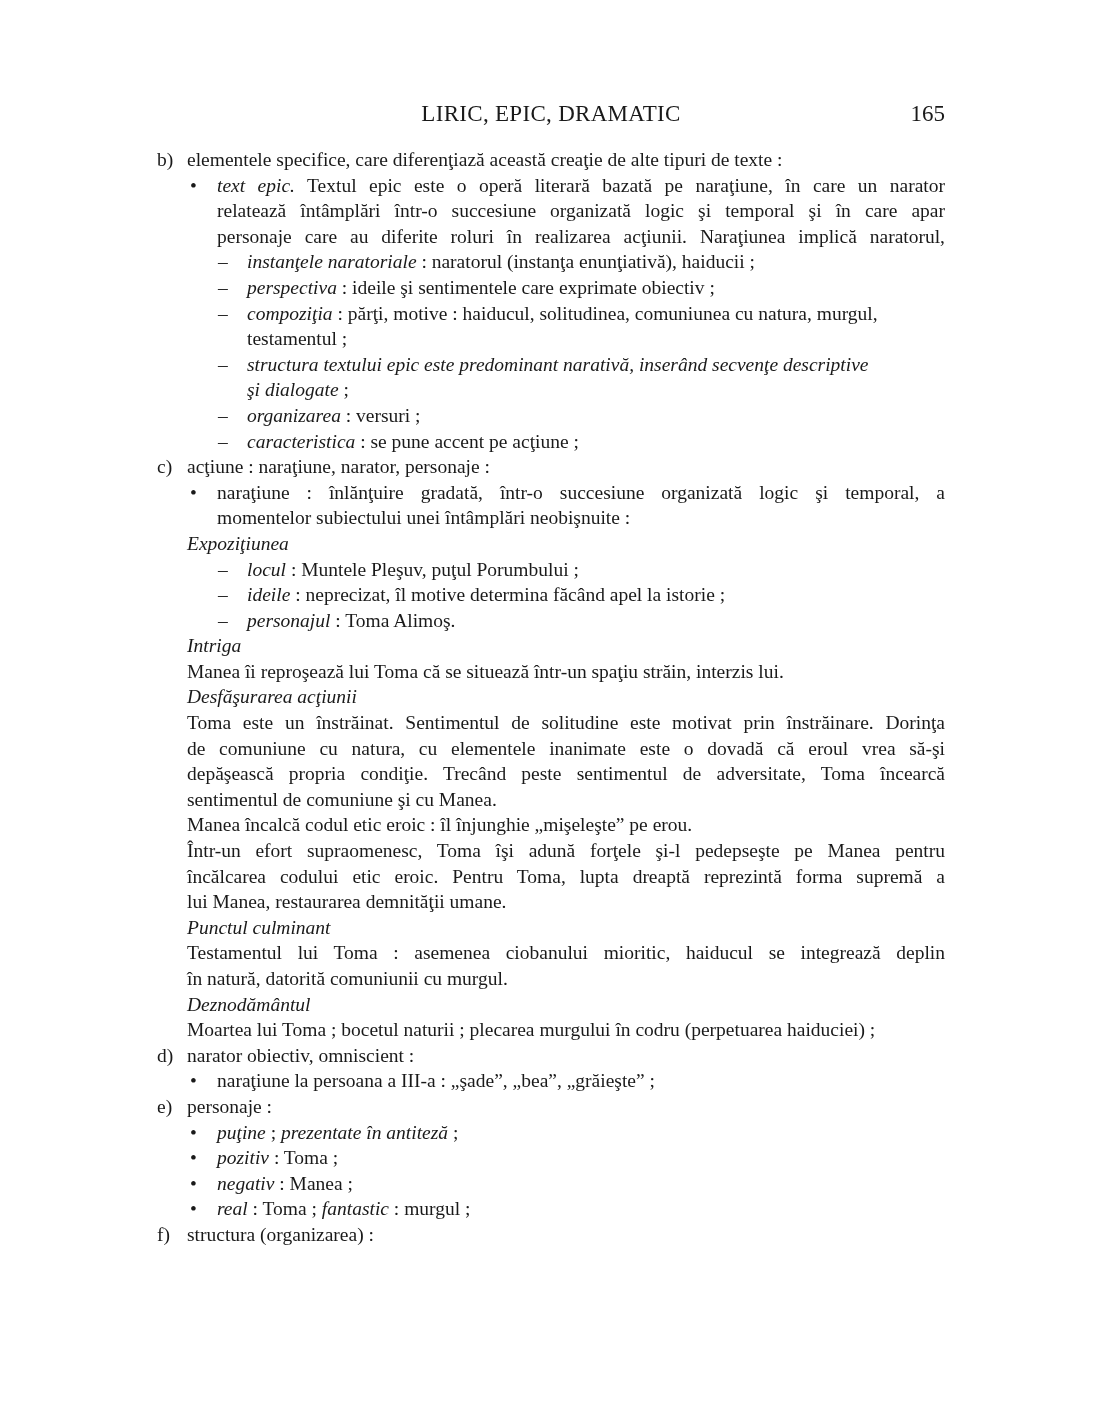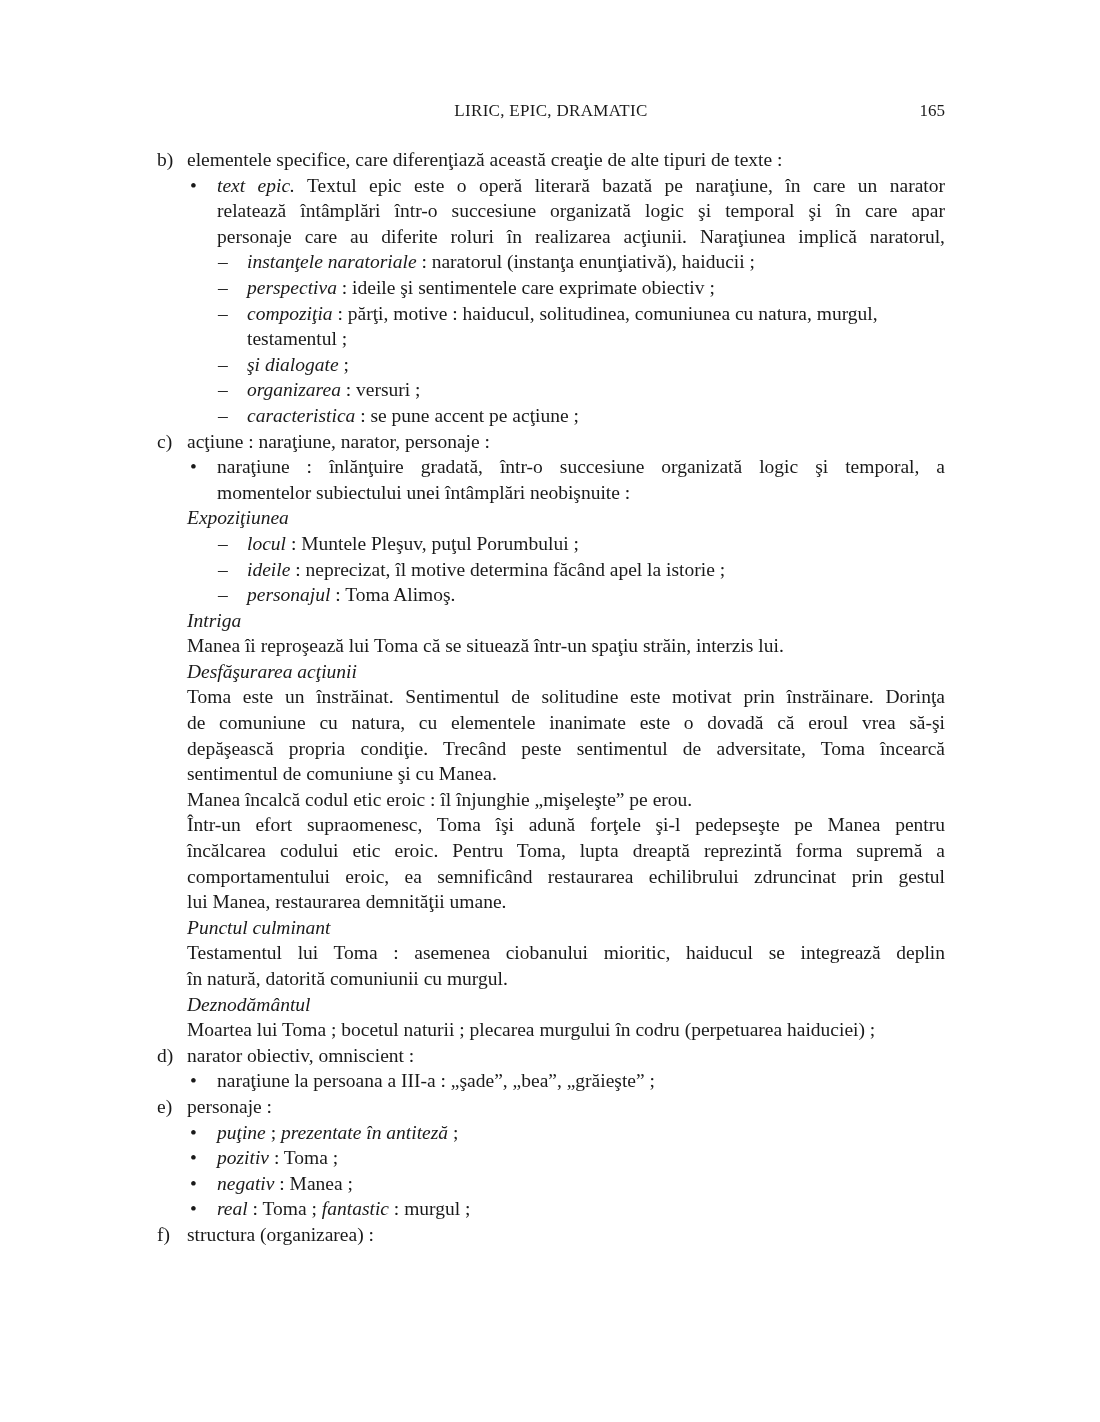--- a/index.html
+++ b/index.html
@@ -1,19 +1,19 @@
 <!DOCTYPE html>
 <html><head>
 <meta charset="utf-8">
 <style>
   html, body { margin: 0; padding: 0; background: #ffffff; }
   body { width: 1100px; height: 1422px; position: relative; overflow: hidden;
          font-family: "Liberation Serif", "DejaVu Serif", serif; color: #1a1a1a; }
   .page { position: absolute; left: 0; top: 0; width: 1100px; height: 1422px; }
-  .header { position: absolute; top: 101px; left: 157px; width: 788px; height: 24px; font-size: 17px; }
+  .header { position: absolute; top: 101px; left: 157px; width: 788px; height: 24px; font-size: 23px; }
   .header .title { position: absolute; left: 0; right: 0; text-align: center; letter-spacing: 0.3px; }
   .header .pnum { position: absolute; right: 0; top: 0; }
   .body { position: absolute; top: 147px; left: 157px; width: 788px; font-size: 19.5px; line-height: 25.6px; }
   .line { position: relative; white-space: nowrap; }
   .lbl { position: absolute; left: 0; }
   .l1 { padding-left: 30px; }
   .l2 { padding-left: 60px; }
   .l3 { padding-left: 90px; }
   .bul { position: absolute; left: 33px; }
   .dash { position: absolute; left: 61px; }
@@ -51,20 +51,21 @@
       <span class="dash">–</span>
       <i>perspectiva</i><span> :  ideile şi sentimentele care exprimate obiectiv ;</span>
     </div>
     <div class="line l3">
       <span class="dash">–</span>
       <i>compoziţia</i><span> :  părţi, motive :  haiducul, solitudinea, comuniunea cu natura, murgul,</span>
     </div>
     <div class="line l3">testamentul ;</div>
     <div class="line l3">
       <span class="dash">–</span>
+      <i>structura textului epic este predominant narativă, inserând secvenţe descriptive</i>
     </div>
     <div class="line l3">
       <i>şi dialogate</i><span> ;</span>
     </div>
     <div class="line l3">
       <span class="dash">–</span>
       <i>organizarea</i><span> :  versuri ;</span>
     </div>
     <div class="line l3">
       <span class="dash">–</span>
@@ -99,21 +100,20 @@
     <div class="line l1">Manea îi reproşează lui Toma că se situează într-un spaţiu străin, interzis lui.</div>
 
     <div class="line l1"><i>Desfăşurarea acţiunii</i></div>
     <div class="line l1 j">Toma este un înstrăinat. Sentimentul de solitudine este motivat prin înstrăinare. Dorinţa</div>
     <div class="line l1 j">de comuniune cu natura, cu elementele inanimate este o dovadă că eroul vrea să-şi</div>
     <div class="line l1 j">depăşească propria condiţie. Trecând peste sentimentul de adversitate, Toma încearcă</div>
     <div class="line l1">sentimentul de comuniune şi cu Manea.</div>
     <div class="line l1">Manea încalcă codul etic eroic :  îl înjunghie „mişeleşte” pe erou.</div>
     <div class="line l1 j">Într-un efort supraomenesc, Toma îşi adună forţele şi-l pedepseşte pe Manea pentru</div>
     <div class="line l1 j">încălcarea codului etic eroic. Pentru Toma, lupta dreaptă reprezintă forma supremă a</div>
-    <div class="line l1 j">comportamentului eroic, ea semnificând restaurarea echilibrului zdruncinat prin gestul</div>
     <div class="line l1">lui Manea, restaurarea demnităţii umane.</div>
 
     <div class="line l1"><i>Punctul culminant</i></div>
     <div class="line l1 j">Testamentul lui Toma :  asemenea ciobanului mioritic, haiducul se integrează deplin</div>
     <div class="line l1">în natură, datorită comuniunii cu murgul.</div>
 
     <div class="line l1"><i>Deznodământul</i></div>
     <div class="line l1">Moartea lui Toma ;  bocetul naturii ;  plecarea murgului în codru (perpetuarea haiduciei) ;</div>
 
     <div class="line l1">

